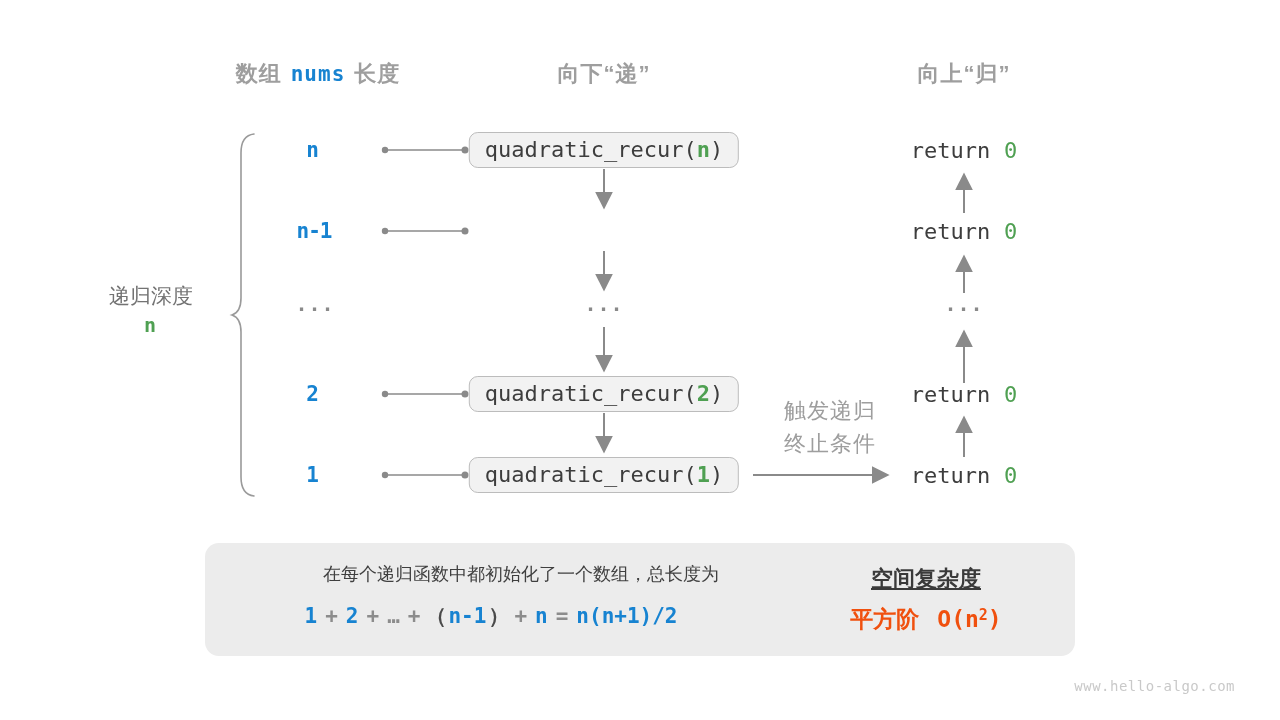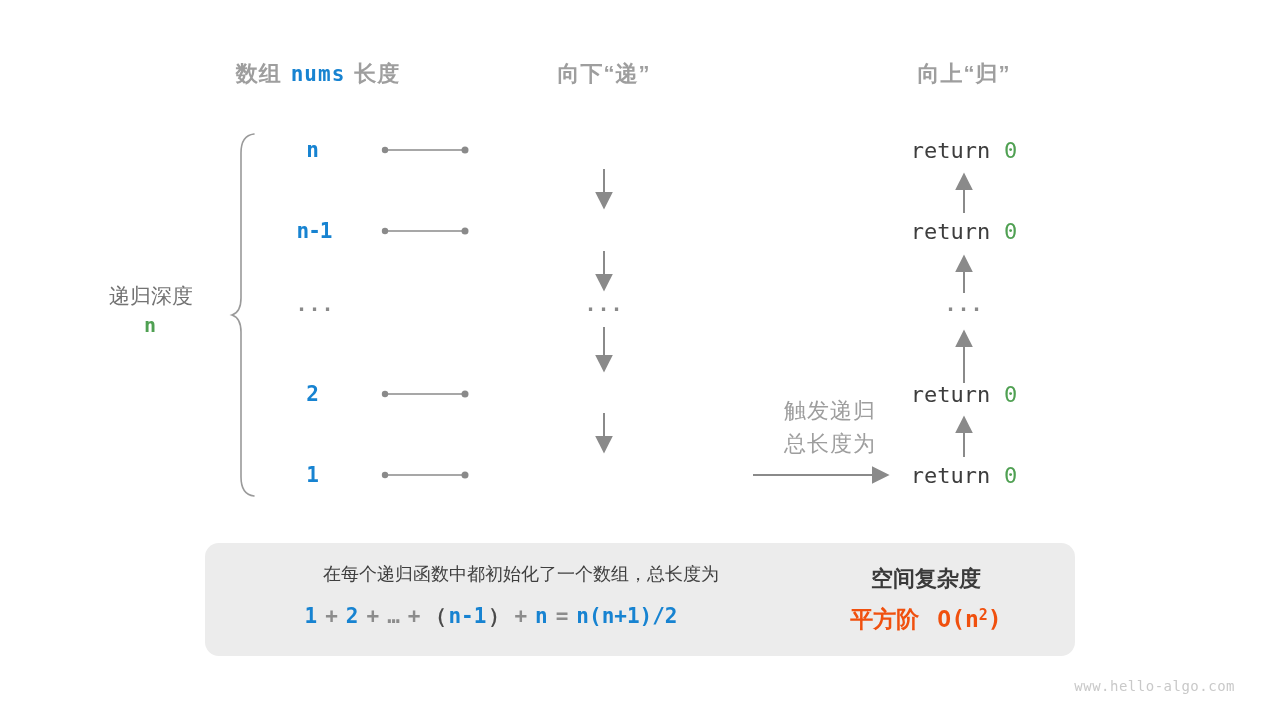--- a/index.html
+++ b/index.html
@@ -53,21 +53,21 @@
     background:var(--panel_bg); border-radius:14px;
   }
   .sum-left{left:205px; top:543px; width:572px; text-align:center;}
   .sum-desc{position:absolute; left:16px; top:19px; width:100%; font-size:18px; color:#3f3f3f;padding-left:14px;}
   .sum-formula{position:absolute; left:0; top:59px; width:100%; font-size:21px; font-weight:bold;}
   .tk{margin:0 4px;}
   .tk-blue{color:var(--blue);}
   .tk-gray{color:#8c8c8c;}
   .tk-dark{color:#4a4a4a; margin:0 1px;}
   .sum-right{left:777px; top:543px; width:298px; text-align:center;}
-  .cx-title{position:absolute; left:0; top:21px; width:100%; font-size:22px; font-weight:bold; color:#3a3a3a;}
+  .cx-title{position:absolute; left:0; top:21px; width:100%; font-size:22px; font-weight:bold; color:#3a3a3a;text-decoration:underline;}
   .cx-value{position:absolute; left:0; top:61px; width:100%; font-size:23px; font-weight:bold; color:var(--orange);}
   .cx-o{margin-left:18px;}
   .cx-sup{font-size:15px; vertical-align:7px;}
 
   .watermark{right:36px; top:678px; font-size:14px; color:#c9c9c9; letter-spacing:0.5px;}
 </style>
 </head>
 <body>
 
 <div id="canvas">
@@ -120,37 +120,40 @@
   <div class="abs col-header" style="left:318px">
     <span>数组</span><span class="mono hdr-code">nums</span><span>长度</span>
   </div>
   <div class="abs col-header" style="left:604px">向下“递”</div>
   <div class="abs col-header" style="left:964px">向上“归”</div>
 
   <div class="abs depth-label" style="left:151px; top:282px">递归深度</div>
   <div class="abs depth-value mono" style="left:150px; top:313px">n</div>
 
   <div class="abs row-label mono" style="left:312px; top:150px">n</div>
+  <div class="abs call-box mono" style="left:604px; top:150px"><span>quadratic_recur(</span><span class="arg">n</span><span>)</span></div>
   <div class="abs ret mono" style="left:964px; top:150px"><span>return</span><span class="retval">0</span></div>
 
   <div class="abs row-label mono" style="left:314px; top:231px">n-1</div>
   <div class="abs ret mono" style="left:964px; top:231px"><span>return</span><span class="retval">0</span></div>
 
   <div class="abs dots mono" style="left:315px; top:310px">...</div>
   <div class="abs dots mono" style="left:604px; top:310px">...</div>
   <div class="abs dots mono" style="left:964px; top:310px">...</div>
 
   <div class="abs row-label mono" style="left:312px; top:394px">2</div>
+  <div class="abs call-box mono" style="left:604px; top:394px"><span>quadratic_recur(</span><span class="arg">2</span><span>)</span></div>
   <div class="abs ret mono" style="left:964px; top:394px"><span>return</span><span class="retval">0</span></div>
 
   <div class="abs row-label mono" style="left:312px; top:475px">1</div>
+  <div class="abs call-box mono" style="left:604px; top:475px"><span>quadratic_recur(</span><span class="arg">1</span><span>)</span></div>
   <div class="abs ret mono" style="left:964px; top:475px"><span>return</span><span class="retval">0</span></div>
 
   <div class="abs trigger" style="left:830px; top:396px">触发递归</div>
-  <div class="abs trigger" style="left:830px; top:429px">总长度为</div>
+  <div class="abs trigger" style="left:830px; top:429px">终止条件</div>
 
   <div class="abs panel"></div>
   <div class="abs sum-left">
     <div class="sum-desc">在每个递归函数中都初始化了一个数组，总长度为</div>
     <div class="sum-formula mono"><span class="tk tk-blue">1</span><span class="tk tk-gray">+</span><span class="tk tk-blue">2</span><span class="tk tk-gray">+</span><span class="tk tk-gray">…</span><span class="tk tk-gray">+</span><span class="tk tk-dark">（</span><span class="tk tk-blue" style="margin:0 1px">n-1</span><span class="tk tk-dark">）</span><span class="tk tk-gray">+</span><span class="tk tk-blue">n</span><span class="tk tk-gray">=</span><span class="tk tk-blue">n(n+1)/2</span></div>
   </div>
   <div class="abs sum-right">
     <div class="cx-title">空间复杂度</div>
     <div class="cx-value"><span>平方阶</span><span class="mono cx-o">O(n</span><span class="mono cx-sup">2</span><span class="mono">)</span></div>
   </div>

